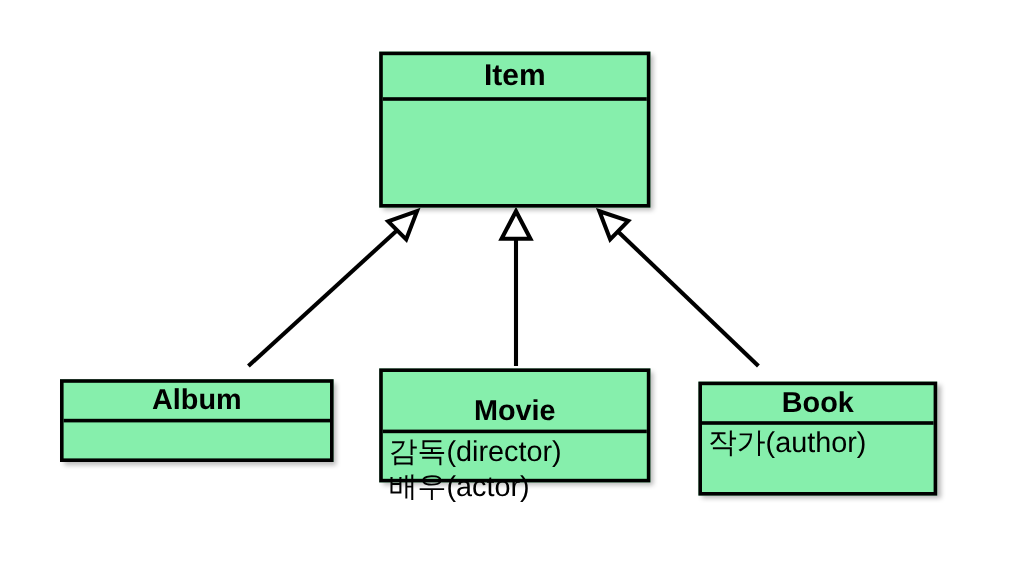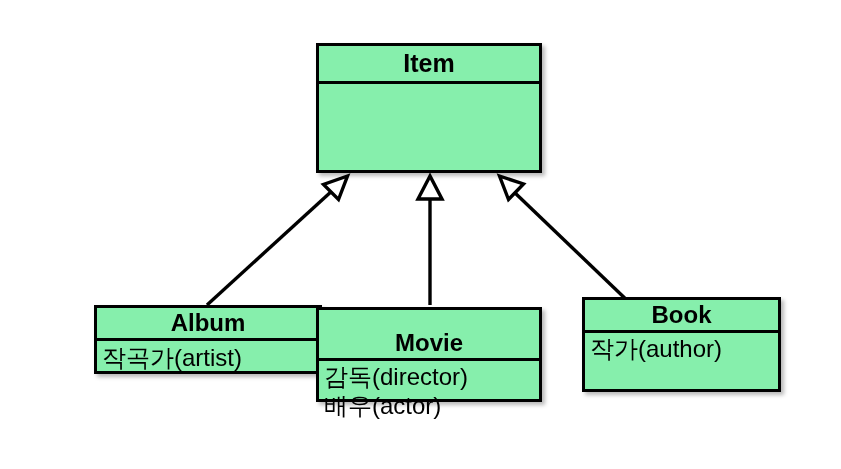--- a/index.html
+++ b/index.html
@@ -70,24 +70,23 @@
     height: 89px;
   }
   #class-item .attr-row {
     font-size: 25px;
     line-height: 29px;
   }
 
   
   #class-album {
     left: 50px;
-    top: 305px;
+    top: 316px;
     width: 228px;
     height: 69px;
-    margin-left: 44px;
   }
   #class-album .class-header {
     height: 33px;
     font-size: 24px;
   }
   #class-album .class-attrs {
     height: 33px;
   }
   #class-album .attr-row {
     font-size: 24px;
@@ -110,21 +109,21 @@
     height: 59px;
   }
   #class-movie .attr-row {
     font-size: 24px;
     line-height: 29px;
   }
 
   
   #class-book {
     left: 582px;
-    top: 297px;
+    top: 318px;
     width: 199px;
     height: 95px;
   }
   #class-book .class-header {
     height: 33px;
     font-size: 24px;
   }
   #class-book .class-attrs {
     height: 59px;
   }
@@ -155,23 +154,20 @@
       <polygon points="499.5,176 523.5,184 508.5,199.5" fill="#ffffff" stroke="#000000" stroke-width="3.4" stroke-linejoin="miter"></polygon>
     </g>
   </svg>
 
   <div class="uml-class" id="class-item">
     <div class="class-header">Item</div>
   </div>
 
   <div class="uml-class" id="class-album">
     <div class="class-header">Album</div>
-    <div class="class-attrs">
-      <div class="attr-row">작곡가(artist)</div>
-    </div>
   </div>
 
   <div class="uml-class" id="class-movie">
     <div class="class-header">Movie</div>
     <div class="class-attrs">
       <div class="attr-row">감독(director)</div>
       <div class="attr-row">배우(actor)</div>
     </div>
   </div>
 

